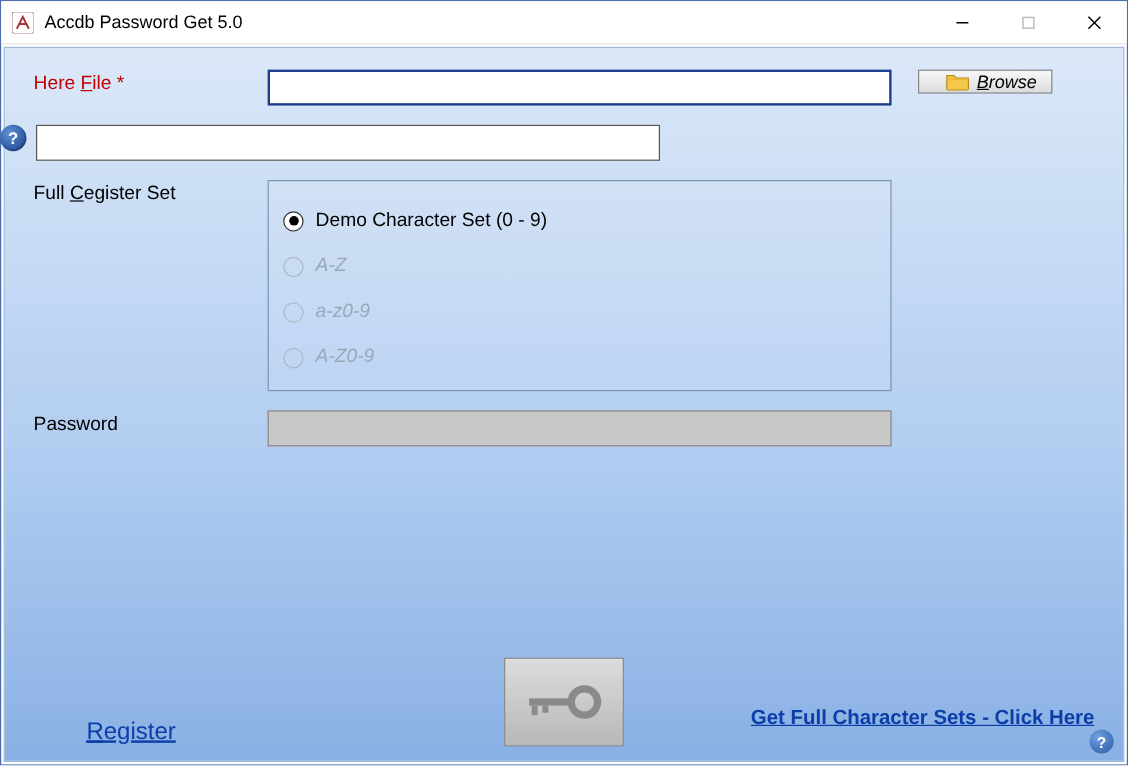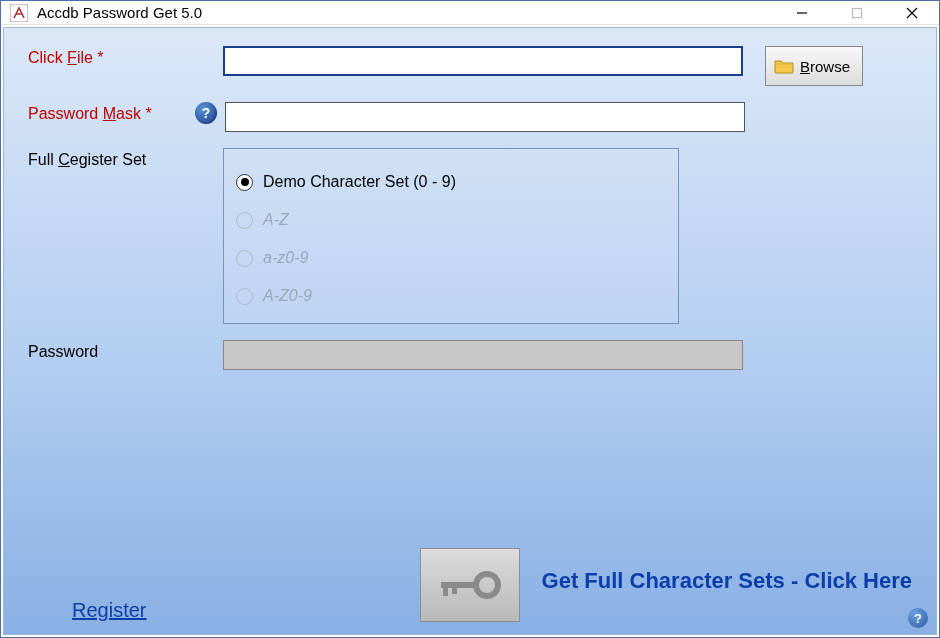--- a/index.html
+++ b/index.html
@@ -11,21 +11,21 @@
   }
   .window {
     width: 940px;
     height: 638px;
     border: 1px solid #4a6ea9;
     display: flex;
     flex-direction: column;
     background: #fff;
   }
   .titlebar {
-    height: 24px;
+    height: 36px;
     background: #fff;
     display: flex;
     align-items: center;
     padding-left: 8px;
     border-bottom: 1px solid #e5e5e5;
   }
   .titlebar .app-icon {
     width: 20px; height: 20px;
     margin-right: 8px;
     display: inline-flex; align-items: center; justify-content: center;
@@ -96,33 +96,34 @@
     font-size: 14px;
     display: inline-flex; align-items:center; justify-content:center;
     margin-left: -28px;
     margin-right: 8px;
     box-shadow: inset -1px -1px 2px rgba(0,0,0,0.3);
     cursor: pointer;
     flex: 0 0 auto;
   }
 
   .browse-btn {
-    height: 40px;
-    padding: 0 12px 0 8px;
+    height: 20px;
+    padding: 0 12px 0 22px;
     background: linear-gradient(180deg, #f8f8f8, #dcdcdc);
     border: 1px solid #888;
     display: inline-flex; align-items:center;
     font-size: 15px;
     cursor: pointer;
     gap: 6px;
+    font-style: italic;
   }
   .browse-btn .u { text-decoration: underline; }
 
   .charset-box {
-    width: 456px;
+    width: 520px;
     border: 1px solid #7a93b5;
     background: rgba(255,255,255,0.08);
     padding: 14px 12px 8px 12px;
   }
   .radio-row {
     display: flex; align-items: center;
     height: 38px;
     font-size: 16px;
     color: #000;
     cursor: pointer;
@@ -161,24 +162,25 @@
     border: 1px solid #8e8e8e;
     display: inline-flex; align-items: center; justify-content: center;
     margin: 0 auto;
     position: absolute;
     left: 50%; transform: translateX(-50%);
     bottom: 0;
   }
   .promo-link {
     color: #0b3ea8;
     font-weight: bold;
-    font-size: 22px;
+    text-decoration: underline;
+    font-size: 17px;
     cursor: pointer;
     margin-left: auto;
-    margin-bottom: 28px;
+    margin-bottom: 14px;
   }
   .corner-help {
     position: absolute;
     right: 8px; bottom: 6px;
     width: 20px; height: 20px;
     border-radius: 50%;
     background: radial-gradient(circle at 35% 30%, #6ea0e0, #2a5aa8);
     color: #fff; font-size: 13px; font-weight: bold;
     display:inline-flex; align-items:center; justify-content:center;
     cursor: pointer;
@@ -214,44 +216,39 @@
           <line x1="1" y1="1" x2="11" y2="11" stroke="#000" stroke-width="1.3"></line>
           <line x1="11" y1="1" x2="1" y2="11" stroke="#000" stroke-width="1.3"></line>
         </svg>
     </span>
   </div>
 
   <div class="client">
 
     <div class="form-row">
       <div class="label-col req">
-        <span>Click </span><span class="u">F</span><span>ile *</span>
+        <span>Here </span><span class="u">F</span><span>ile *</span>
       </div>
       <div class="field-col">
         <input type="text" class="text focused" value="" style="">
       </div>
       <div class="after-col">
         <button class="browse-btn">
           <span>
             <svg width="20" height="16" viewBox="0 0 20 16">
               <path d="M1 3 h6 l2 2 h10 v9 a1 1 0 0 1 -1 1 H2 a1 1 0 0 1 -1 -1 Z" fill="#f4c94a" stroke="#b88a1f"></path>
               <path d="M1 6 h18" stroke="#e0b43a"></path>
             </svg>
           </span>
           <span><span class="u">B</span><span>rowse</span></span>
         </button>
       </div>
     </div>
 
     <div class="form-row">
-      <div class="label-col req" style="display:flex;align-items:center;">
-        <span style="flex:1;">
-          <span>Password </span><span class="u">M</span><span>ask *</span>
-        </span>
-      </div>
       <span class="help-badge">?</span>
       <div class="field-col">
         <input type="text" class="text" value="" style="">
       </div>
     </div>
 
     <div class="form-row">
       <div class="label-col">
         <span>Full </span><span class="u">C</span><span>egister Set</span>
       </div>

